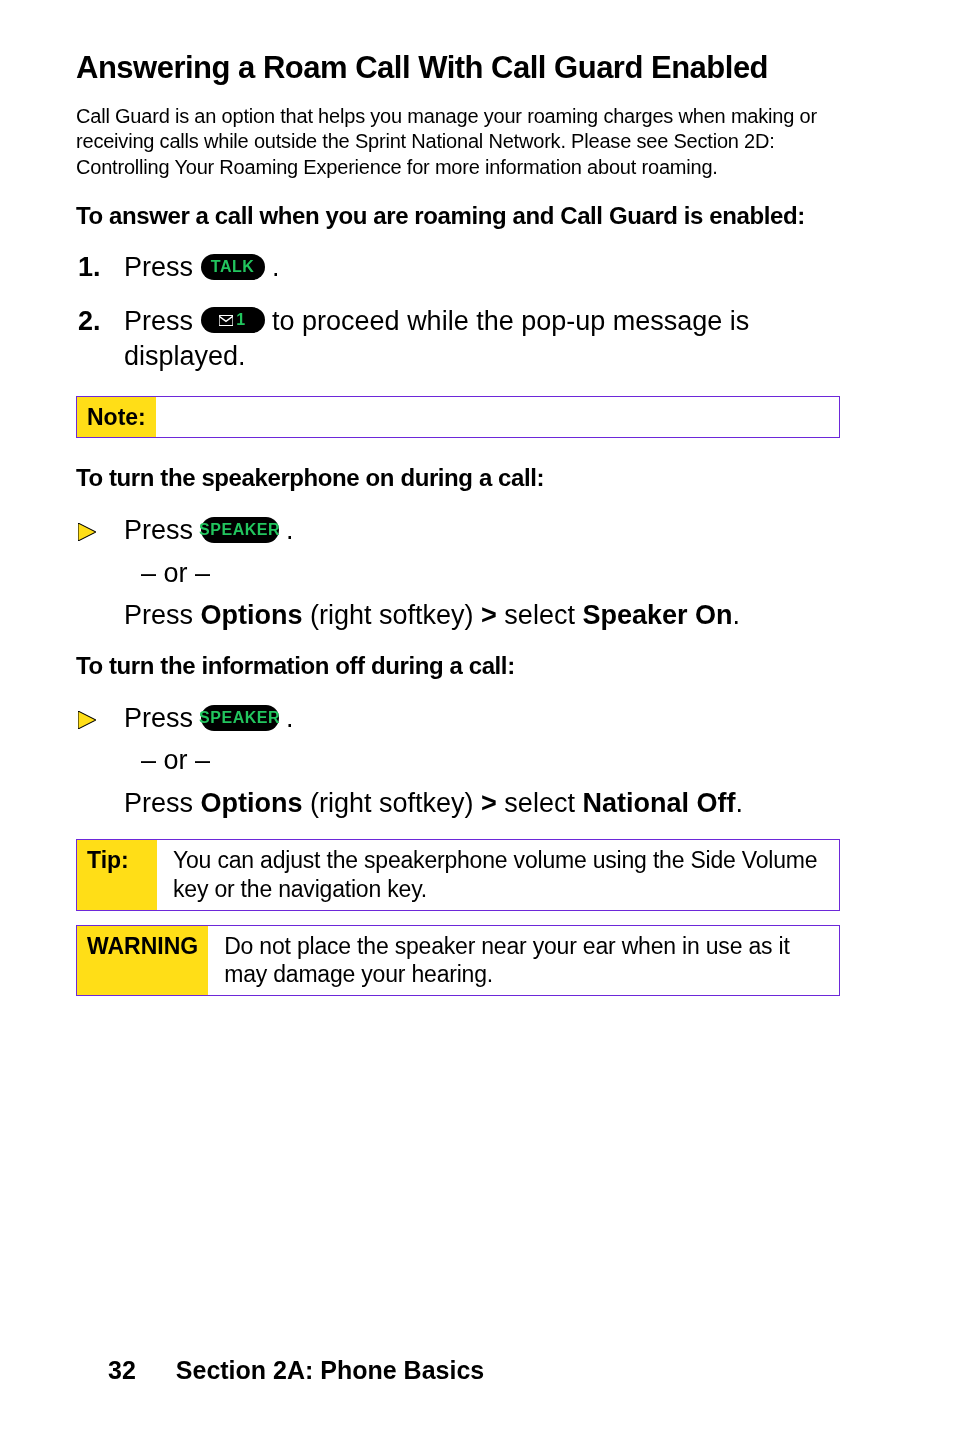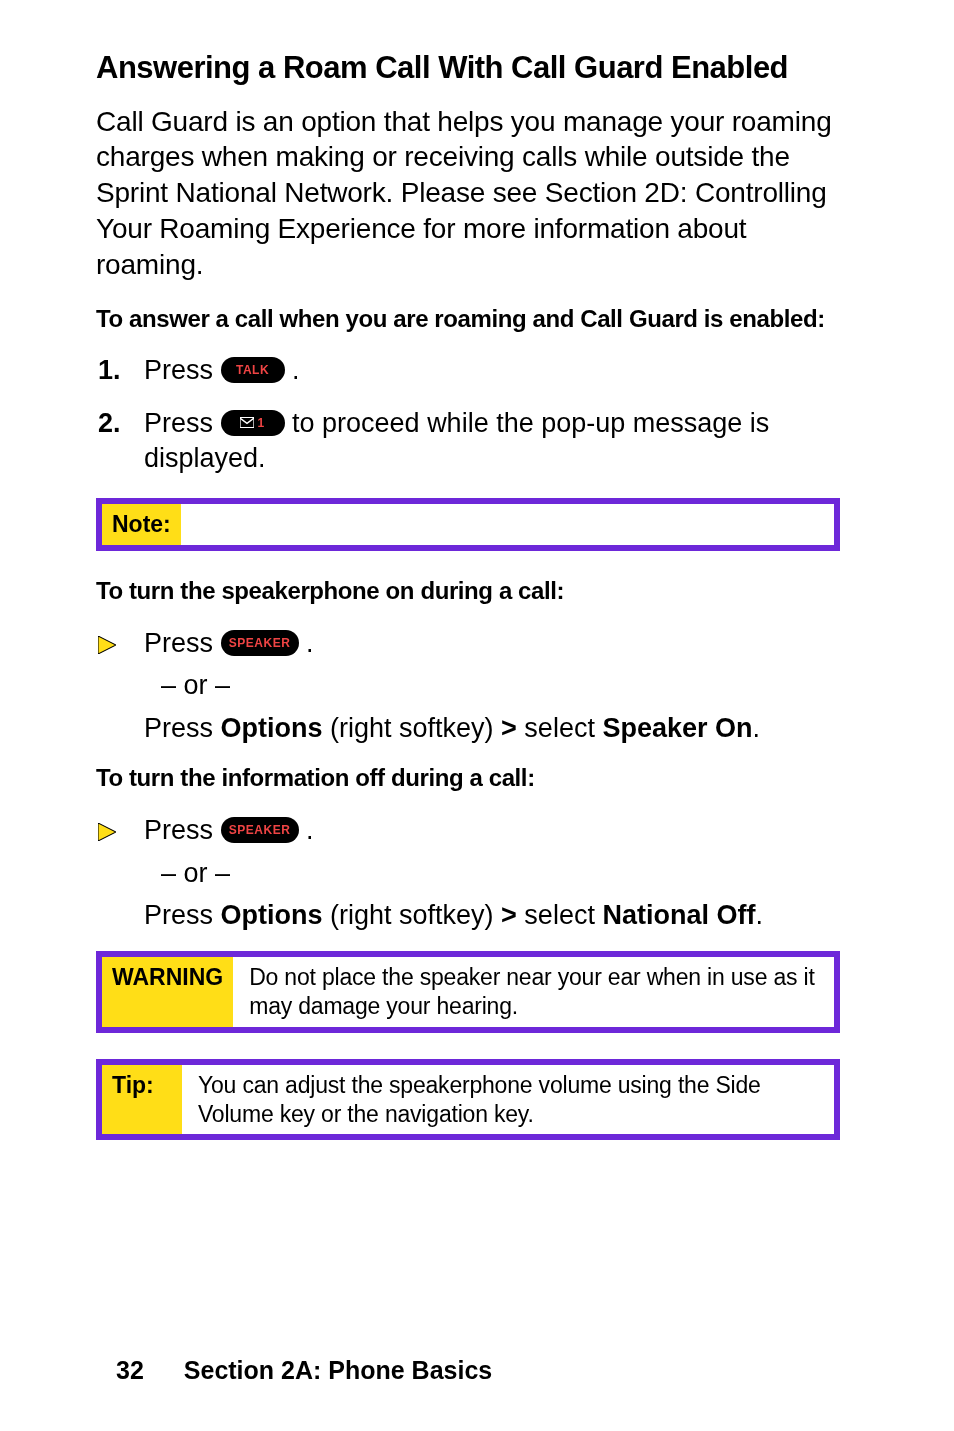--- a/index.html
+++ b/index.html
@@ -6,32 +6,32 @@
     margin: 0;
     padding: 0;
     background: #fff;
     font-family: "Myriad Pro", "Segoe UI", "Helvetica Neue", Arial, sans-serif;
     color: #000;
   }
   .page {
     width: 954px;
     height: 1431px;
     box-sizing: border-box;
-    padding: 40px 110px 40px 96px;
+    padding: 40px 110px 40px 76px;
     position: relative;
   }
   h2.section-head {
     font-size: 31px;
     font-weight: 700;
     letter-spacing: -0.5px;
     margin: 10px 0 18px 0;
     line-height: 1.15;
   }
   p.body {
-    font-size: 28px;
+    font-size: 20px;
     font-weight: 400;
     line-height: 1.28;
     margin: 0 0 22px 0;
     letter-spacing: -0.2px;
   }
   p.leadin {
     font-size: 24px;
     font-weight: 700;
     letter-spacing: -0.4px;
     margin: 0 0 20px 0;
@@ -68,21 +68,21 @@
     left: -46px;
     top: 2px;
   }
   .arrow svg { width: 18px; height: 18px; }
   .or {
     display: block;
     margin: 6px 17px;
   }
   .callout {
     display: flex;
-    border: 6px solid #6d28d9;
+    border: 1px solid #6d28d9;
     font-size: 23px;
     line-height: 1.25;
     margin: 6px 4px 26px 0;
   }
   .callout .label {
     background: #ffde17;
     font-weight: 700;
     padding: 6px 10px;
     white-space: nowrap;
     display: flex;
@@ -92,40 +92,40 @@
     padding: 6px 12px 6px 16px;
     flex: 1;
     letter-spacing: -0.2px;
   }
   .keycap {
     display: inline-flex;
     align-items: center;
     justify-content: center;
     vertical-align: middle;
     background: #000;
-    color: #ef4444;
+    color: #22c55e;
     border-radius: 14px;
     padding: 2px 10px;
     height: 22px;
-    font-size: 12px;
+    font-size: 16px;
     font-weight: 700;
     letter-spacing: 0.5px;
     line-height: 1;
     position: relative;
     top: -2px;
   }
   .keycap.talk { width: 44px; }
   .keycap.speaker { width: 58px; }
   .keycap.key1 { width: 44px; border-radius: 999px; }
   .keycap.key1 svg { margin-right: 3px; }
   .bold { font-weight: 700; }
   .chev { font-weight: 700; }
   .footer {
     position: absolute;
-    left: 116px;
+    left: 108px;
     bottom: 46px;
     font-size: 25px;
     font-weight: 700;
   }
   .footer .pg { margin-right: 40px; }
 </style>
 </head>
 <body>
 
 <div class="page">
@@ -178,27 +178,27 @@
     <li>
       <span class="arrow"><svg viewBox="0 0 10 10">
             <polygon points="0,0 10,5 0,10" fill="#ffde17" stroke="#000" stroke-width="0.6"></polygon>
           </svg></span>
       <span>Press </span><span class="keycap speaker">SPEAKER</span><span> .</span>
       <span class="or">– or –</span>
       <span>Press </span><span class="bold">Options</span><span> (right softkey) </span><span class="chev">&gt;</span><span> select </span><span class="bold">National Off</span><span>.</span>
     </li>
   </ul>
 
+  <div class="callout" style="margin-bottom:14px;">
+    <div class="label" style="min-width:60px;">Tip:</div>
+    <div class="text">You can adjust the speakerphone volume using the Side Volume key or the navigation key.</div>
+  </div>
+
   <div class="callout">
     <div class="label">WARNING</div>
     <div class="text">Do not place the speaker near your ear when in use as it may damage your hearing.</div>
   </div>
 
-  <div class="callout" style="margin-bottom:14px;">
-    <div class="label" style="min-width:60px;">Tip:</div>
-    <div class="text">You can adjust the speakerphone volume using the Side Volume key or the navigation key.</div>
-  </div>
-
   <div class="footer">
     <span class="pg">32</span><span>Section 2A: Phone Basics</span>
   </div>
 
 </div>
 
 </body></html>

